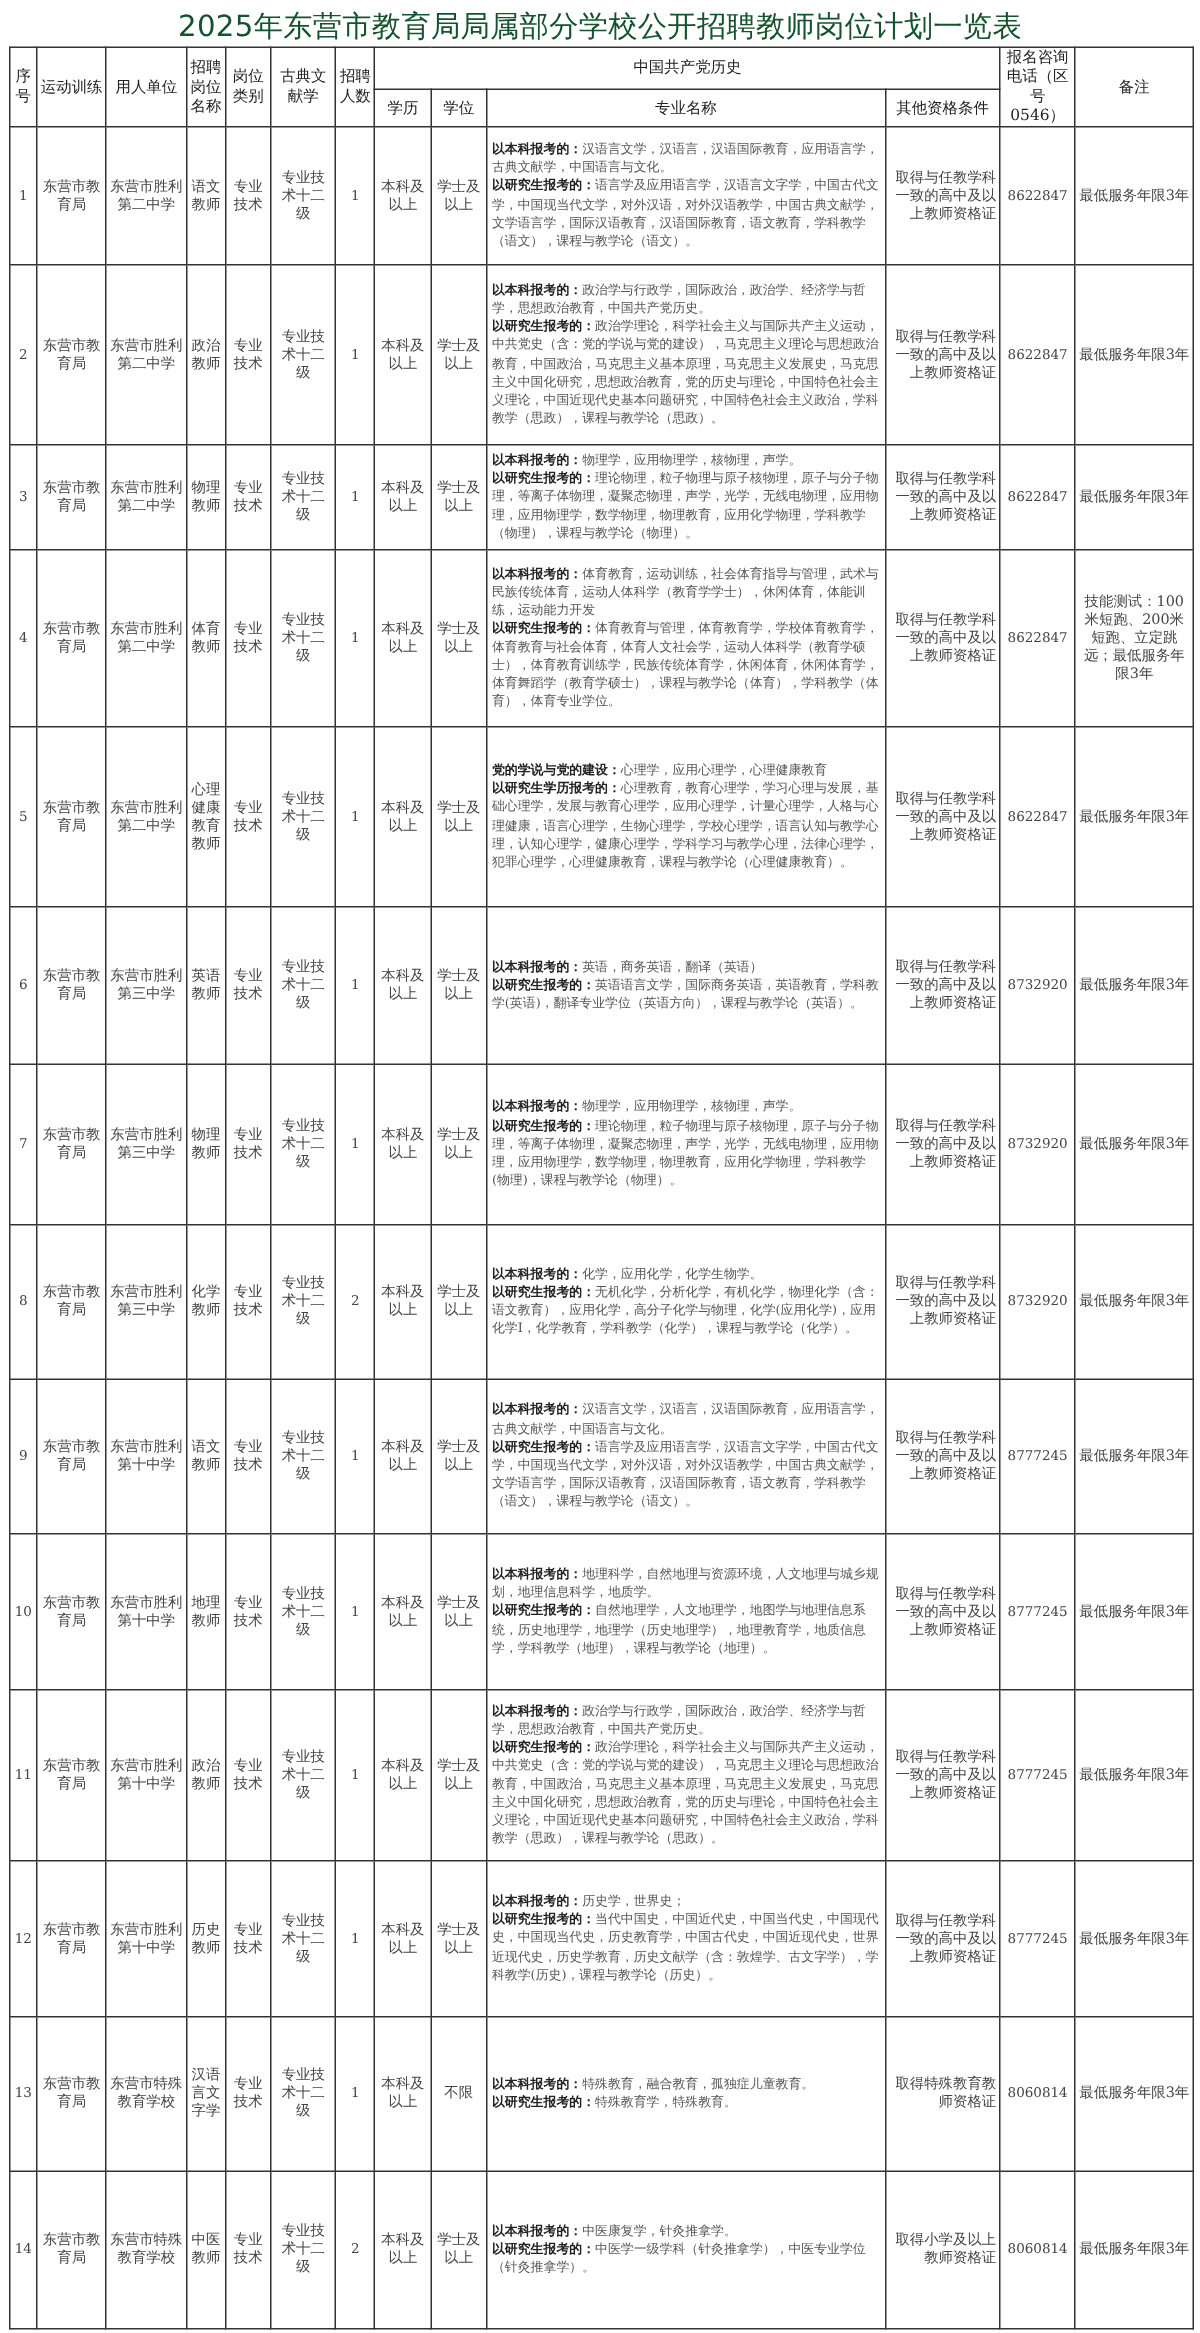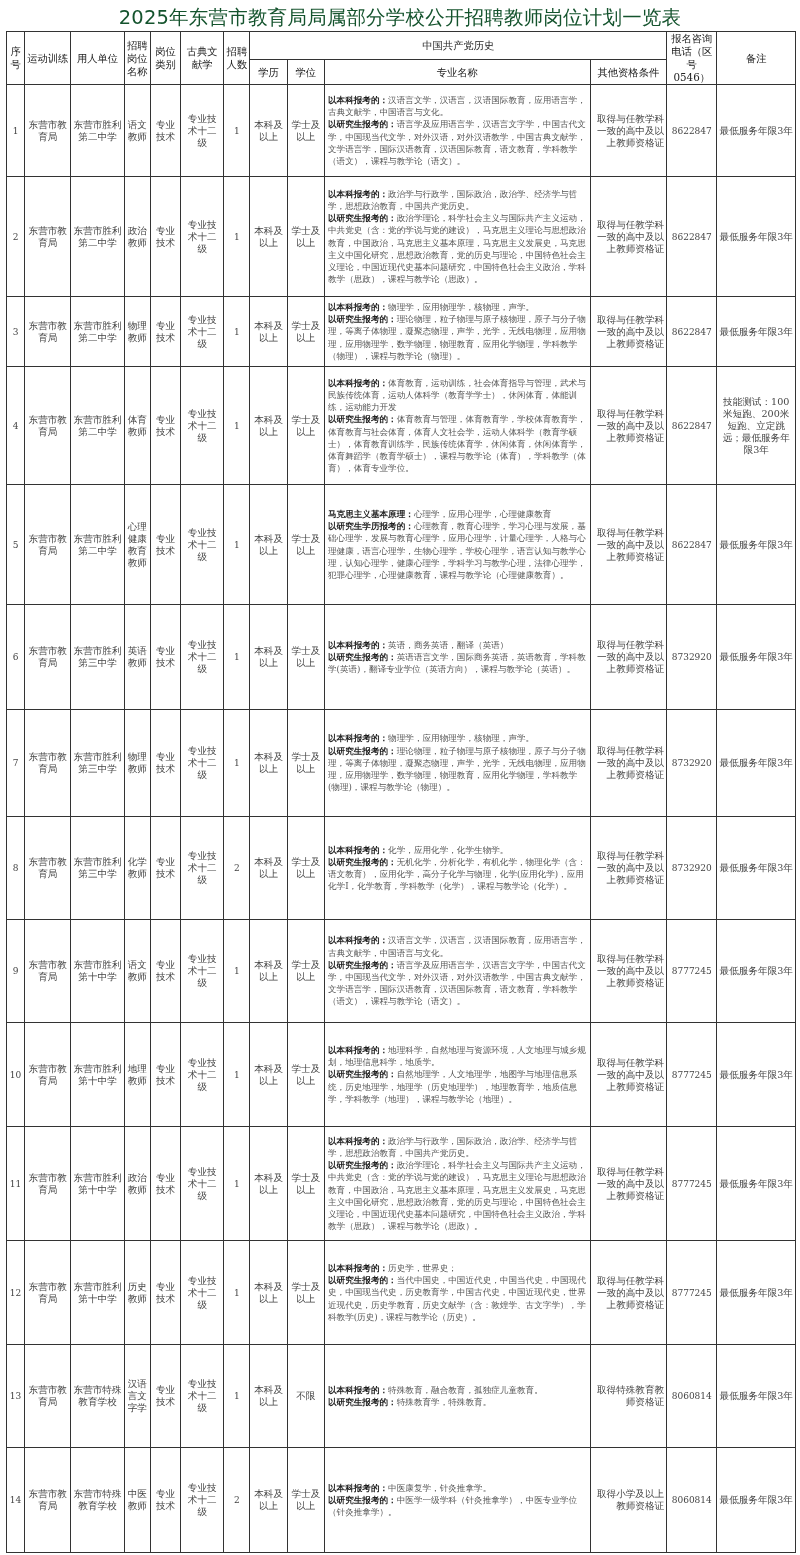--- a/index.html
+++ b/index.html
@@ -139,21 +139,21 @@
     <td class="seq">5</td>
     <td>东营市教育局</td>
     <td>东营市胜利第二中学</td>
     <td>心理健康教育教师</td>
     <td>专业技术</td>
     <td>专业技术十二级</td>
     <td class="num">1</td>
     <td>本科及以上</td>
     <td>学士及以上</td>
     <td class="major">
-      <span class="blk"><b>马克思主义基本原理：</b><span>心理学，应用心理学，心理健康教育</span></span>
+      <span class="blk"><b>党的学说与党的建设：</b><span>心理学，应用心理学，心理健康教育</span></span>
       <span class="blk"><b>以研究生学历报考的：</b><span>心理教育，教育心理学，学习心理与发展，基础心理学，发展与教育心理学，应用心理学，计量心理学，人格与心理健康，语言心理学，生物心理学，学校心理学，语言认知与教学心理，认知心理学，健康心理学，学科学习与教学心理，法律心理学，犯罪心理学，心理健康教育，课程与教学论（心理健康教育）。</span></span>
     </td>
     <td class="other">取得与任教学科一致的高中及以上教师资格证</td>
     <td class="phone">8622847</td>
     <td>最低服务年限3年</td>
   </tr>
 
   <tr style="height: 105px;">
     <td class="seq">6</td>
     <td>东营市教育局</td>

